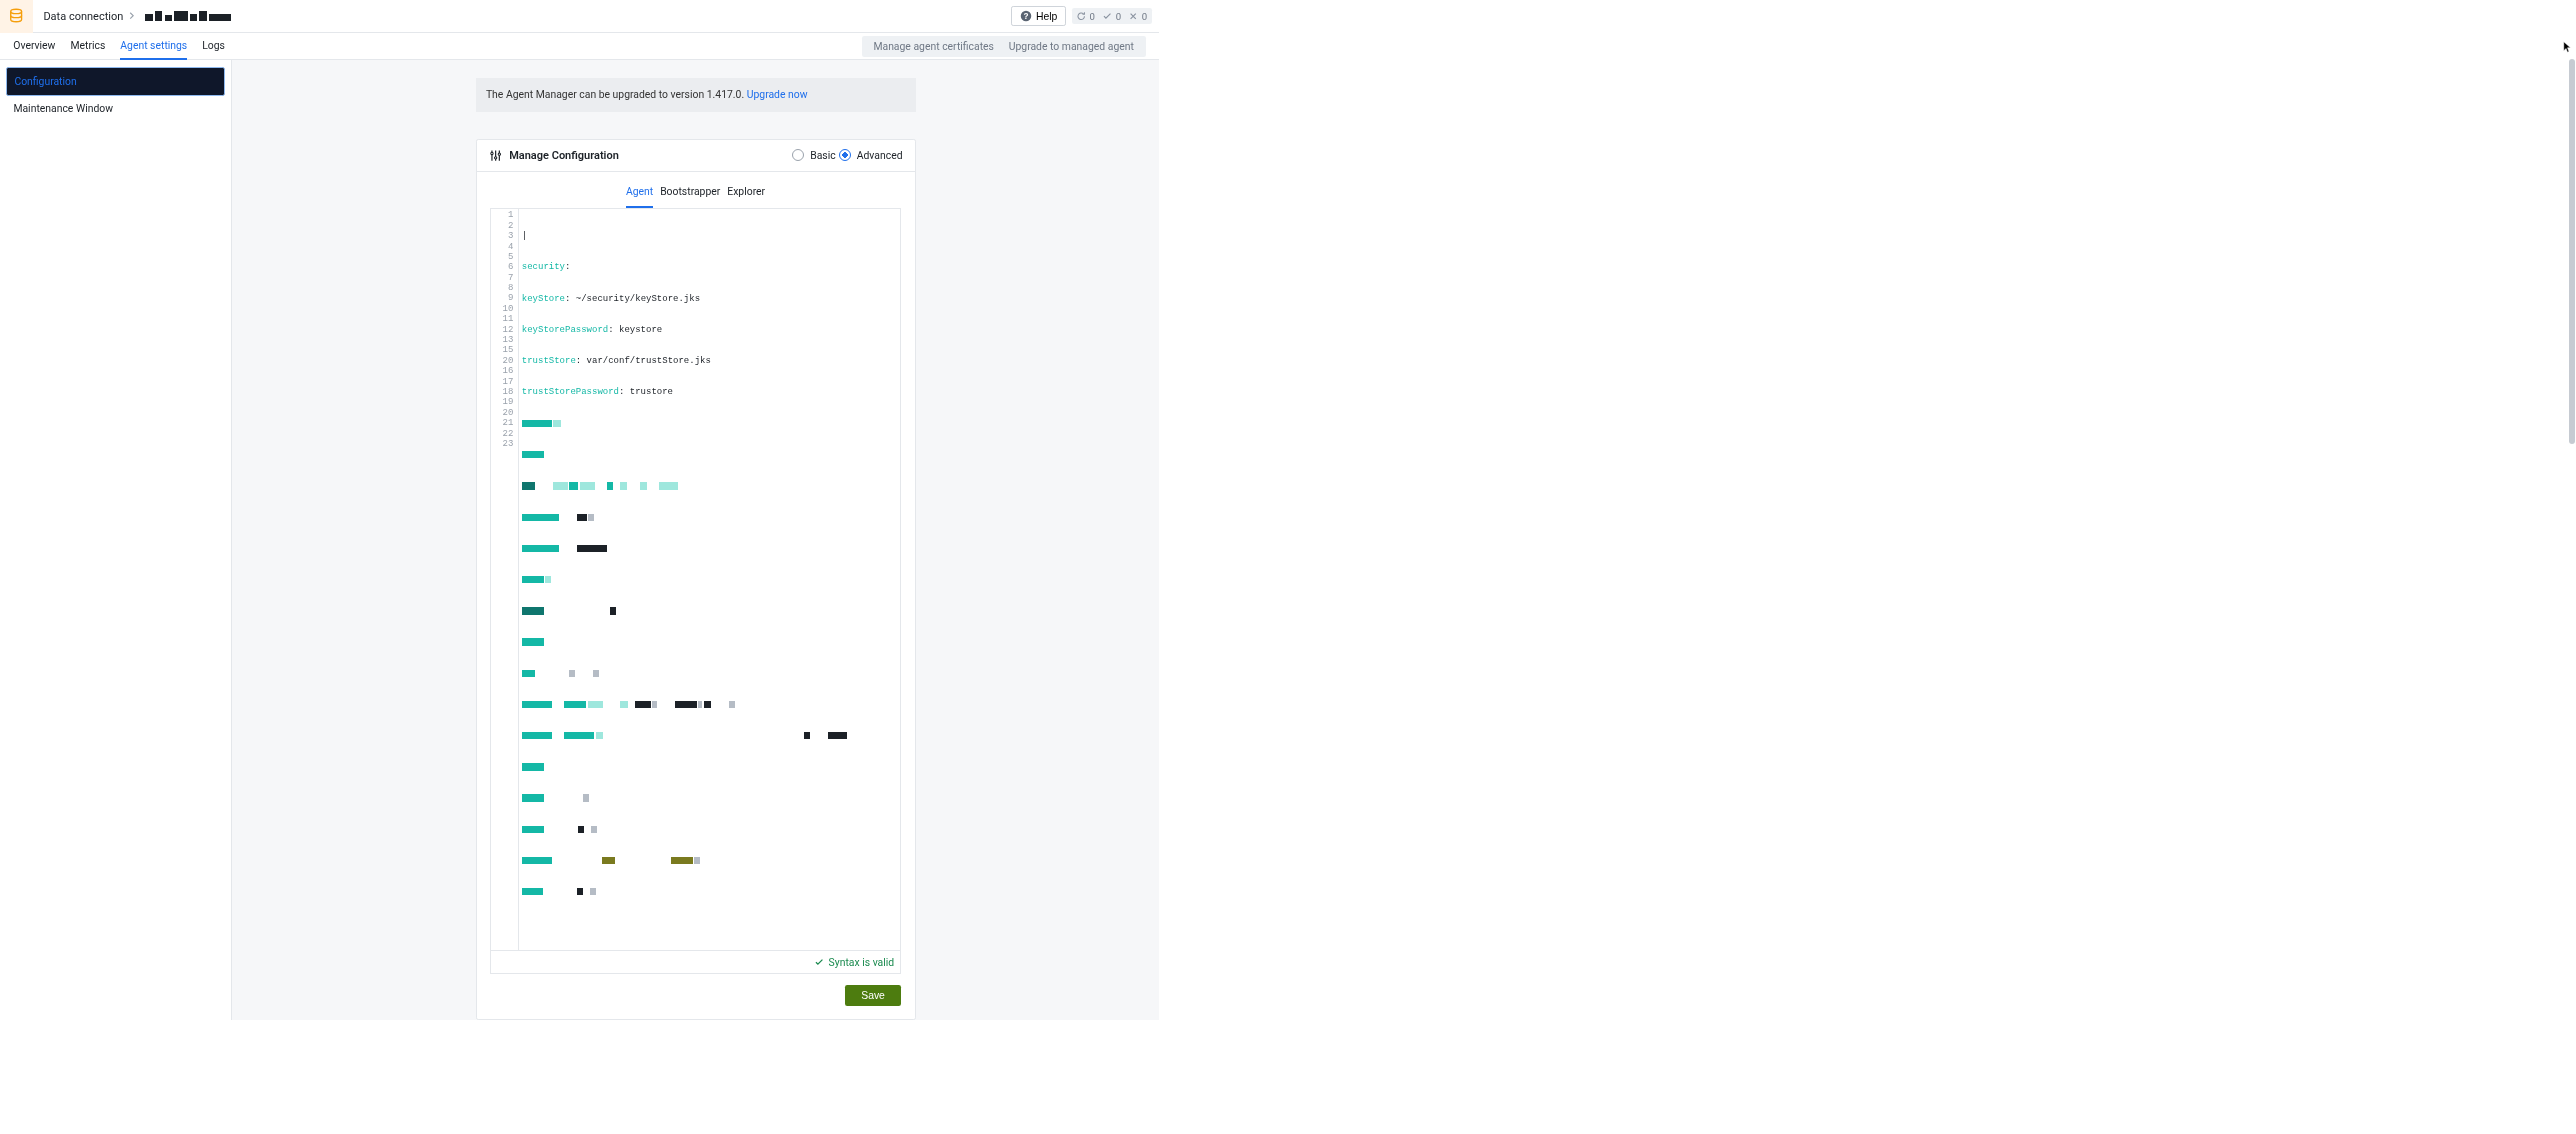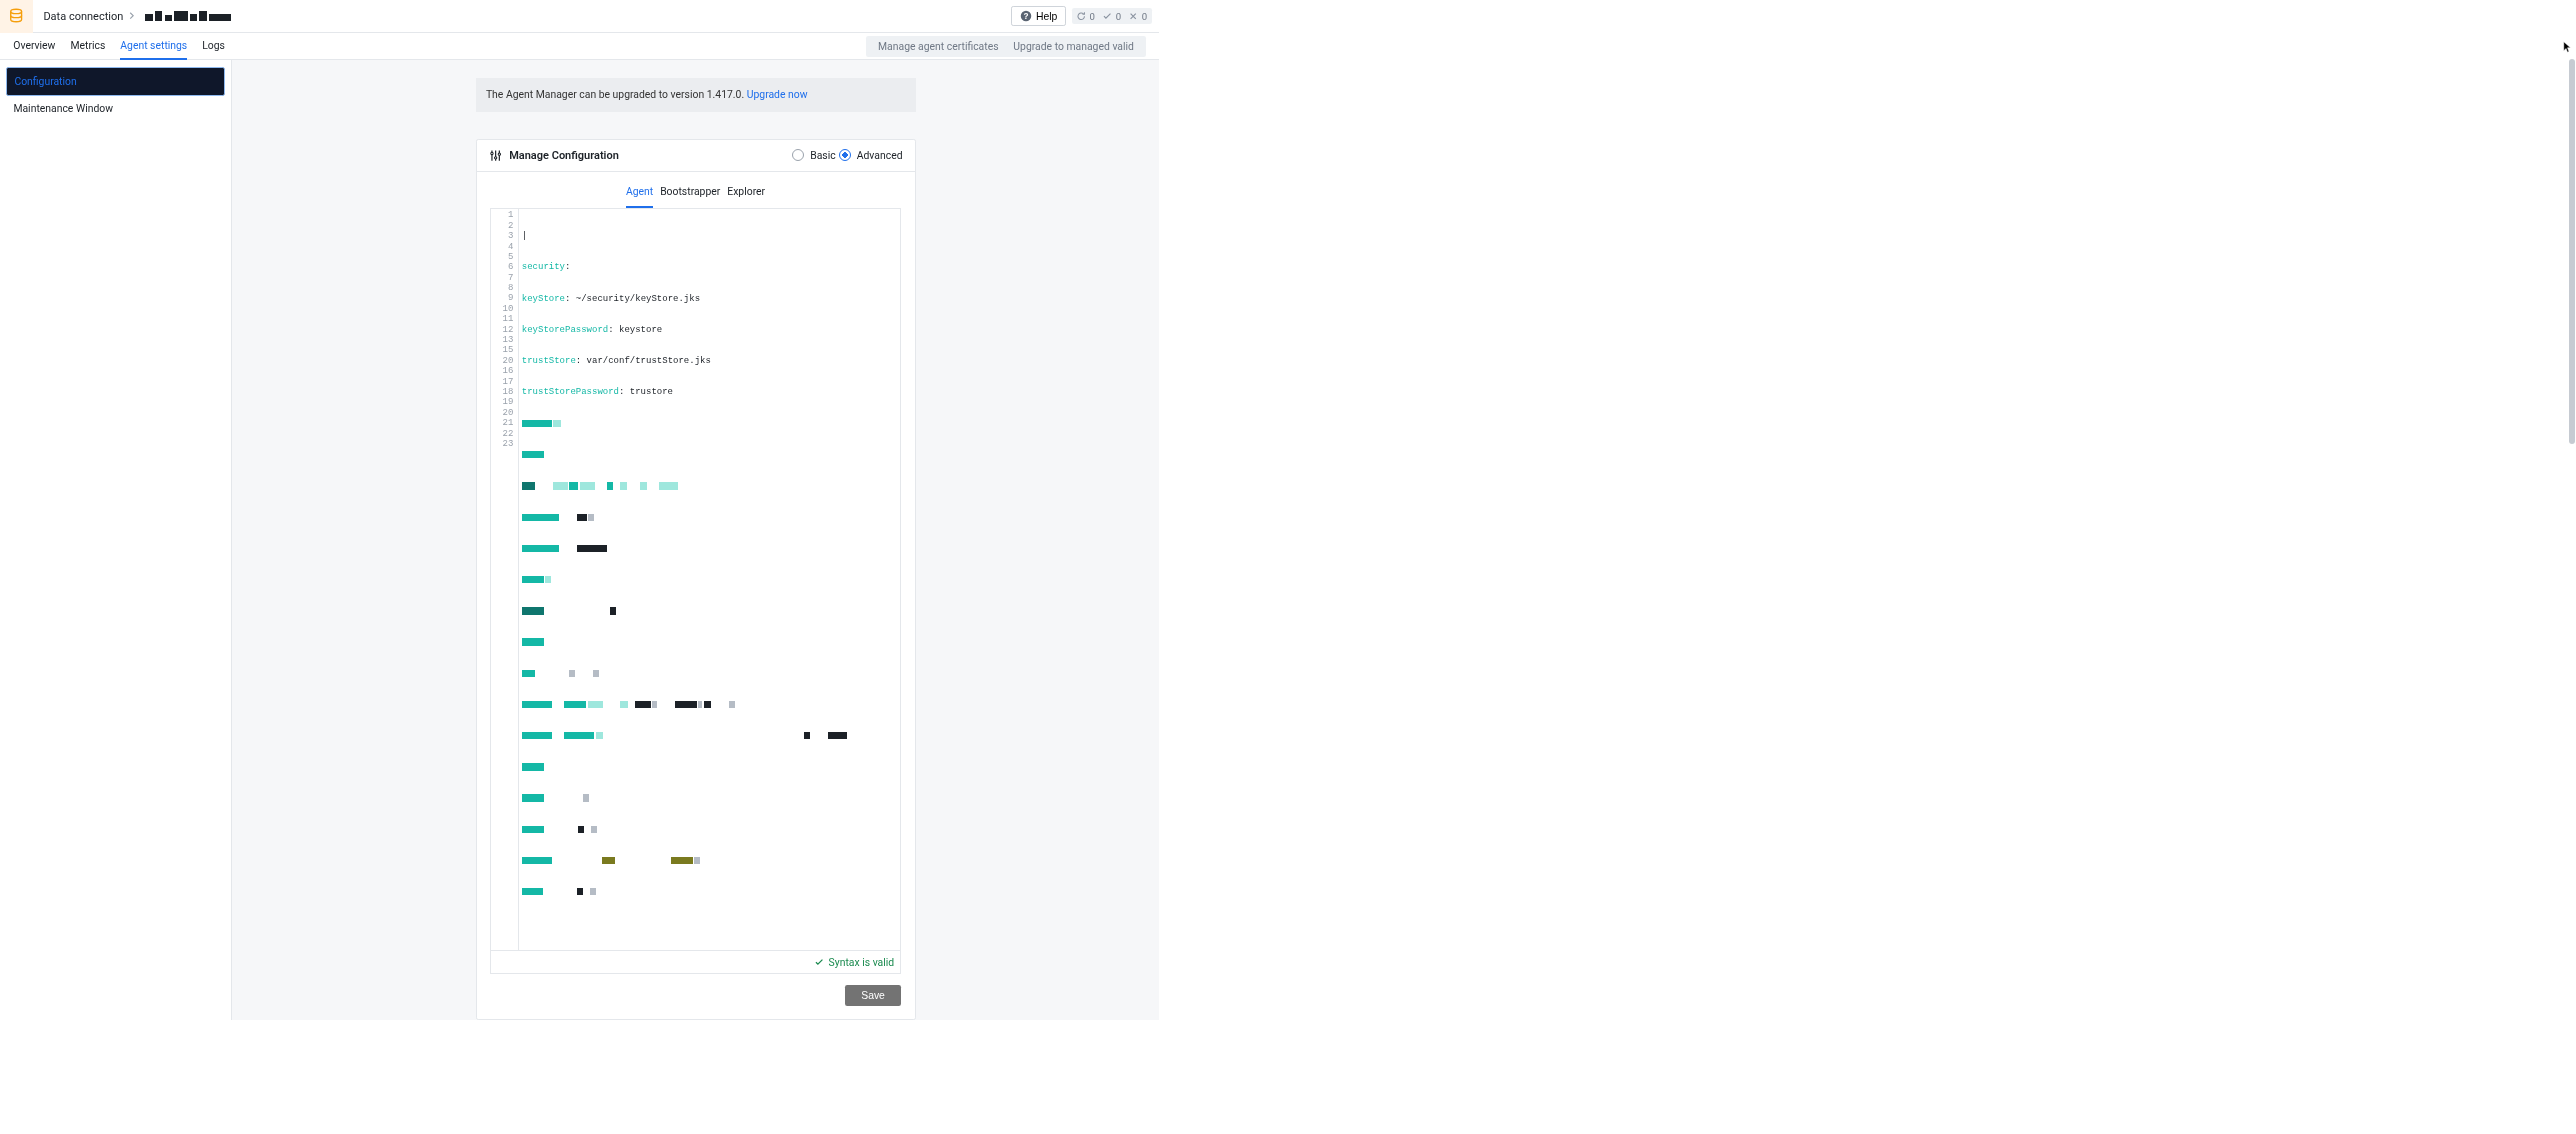--- a/index.html
+++ b/index.html
@@ -242,21 +242,21 @@
   }
   .syntax-ok { color: #1a8a4f; display: inline-flex; align-items: center; gap: 4.4px; font-size: 10.4px; }
 
   
   .card-actions {
     display: flex;
     justify-content: flex-end;
     padding: 10.4px 13.3px 13.3px;
   }
   .save-btn {
-    background: #737373;
+    background: #4d7c0f;
     color: #fff;
     border: none;
     padding: 5.2px 16.3px;
     font-size: 10.4px;
     border-radius: 2.2px;
     cursor: pointer;
   }
 
   .vscroll {
     position: absolute;
@@ -341,21 +341,21 @@
 </div>
 
 <div class="tabbar">
   <div class="tab">Overview</div>
   <div class="tab">Metrics</div>
   <div class="tab active">Agent settings</div>
   <div class="tab">Logs</div>
   <div class="tabbar-spacer"></div>
   <div class="tabbar-right">
     <div class="tabbar-right-btn">Manage agent certificates</div>
-    <div class="tabbar-right-btn">Upgrade to managed valid</div>
+    <div class="tabbar-right-btn">Upgrade to managed agent</div>
   </div>
 </div>
 
 <div class="body">
   <div class="sidebar">
     <div class="side-item active">Configuration</div>
     <div class="side-item">Maintenance Window</div>
   </div>
 
   <div class="main">

